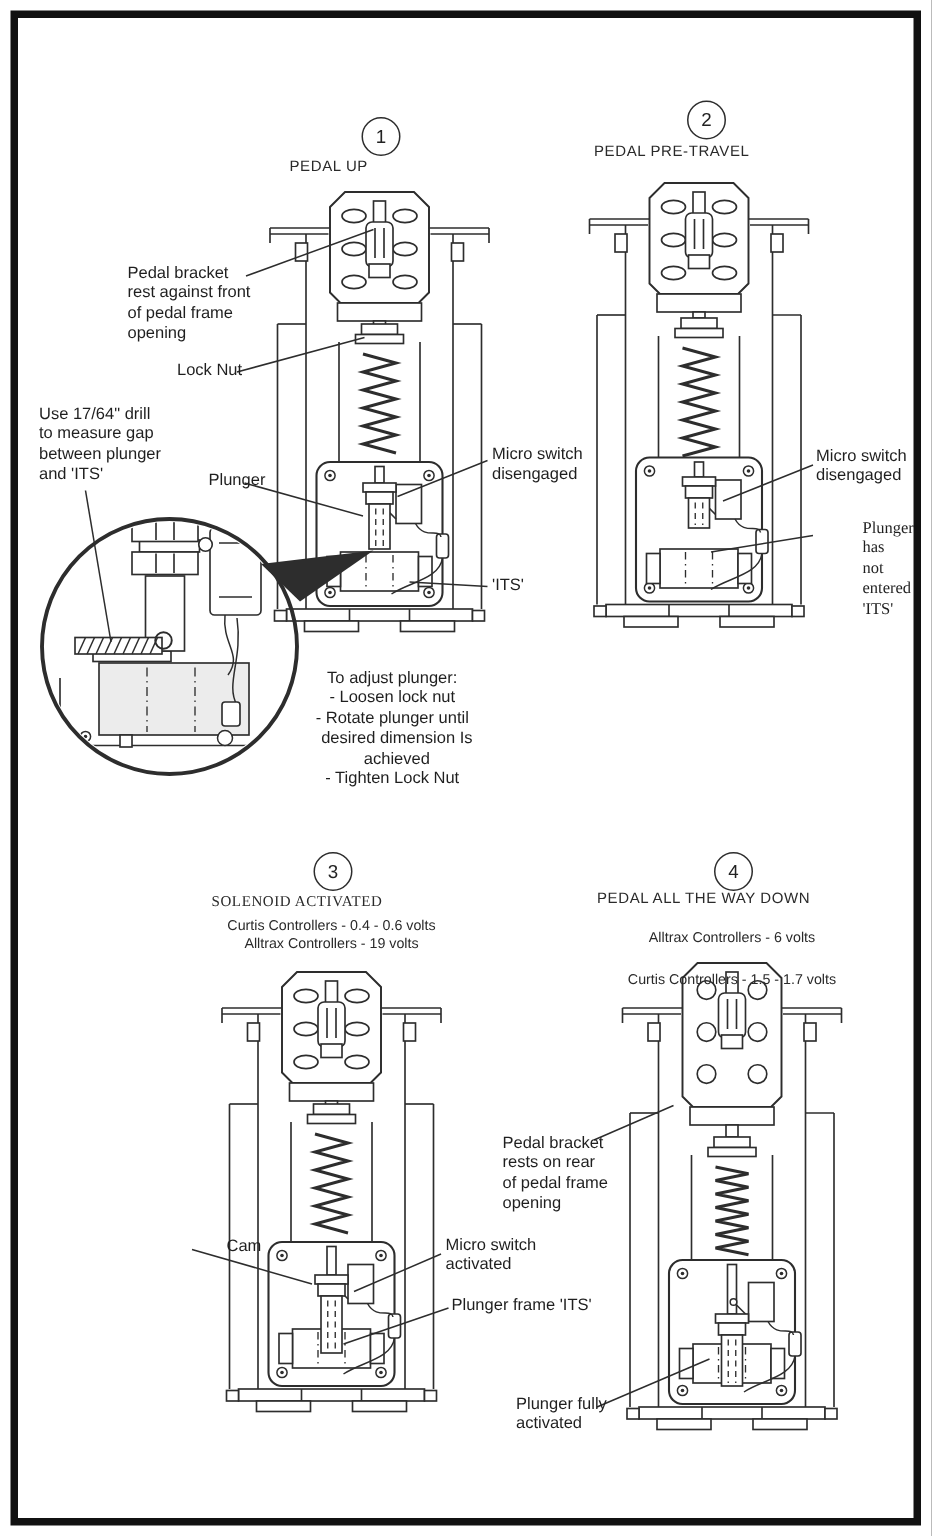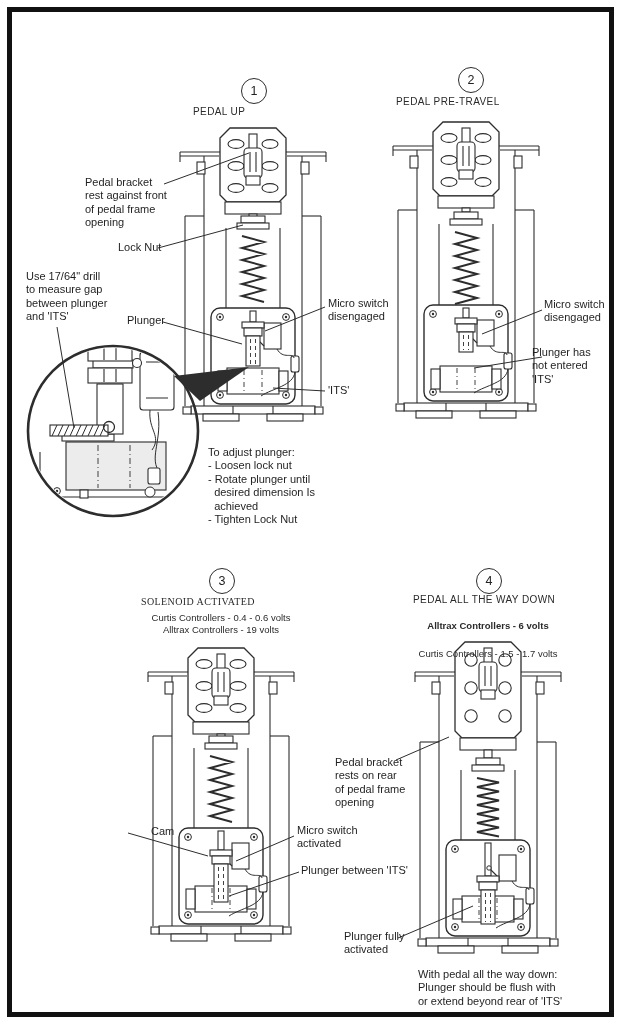--- a/index.html
+++ b/index.html
@@ -356,57 +356,54 @@
 
   <div class="pnum" style="left:458px;top:67px;">2</div>
   <div class="ptitle" style="left:396px;top:96px;width:148px;">PEDAL PRE-TRAVEL</div>
 
   <div class="pnum" style="left:209px;top:568px;">3</div>
   <div class="ptitle" style="left:141px;top:596px;width:160px;font-family:Liberation Serif, serif;">SOLENOID ACTIVATED</div>
   <div class="psub" style="left:131px;top:612px;width:180px;">Curtis Controllers - 0.4 - 0.6 volts</div>
   <div class="psub" style="left:131px;top:624px;width:180px;">Alltrax Controllers - 19 volts</div>
 
   <div class="pnum" style="left:476px;top:568px;">4</div>
-  <div class="ptitle" style="left:413px;top:594px;width:180px;">PEDAL ALL THE WAY DOWN</div>
+  <div class="ptitle" style="left:398px;top:594px;width:180px;">PEDAL ALL THE WAY DOWN</div>
   <div class="psub" style="left:398px;top:608px;width:180px;margin-top:40px;">Curtis Controllers - 1.5 - 1.7 volts</div>
-  <div class="psub" style="left:398px;top:620px;width:180px;font-weight:bold;">Alltrax Controllers - 6 volts</div>
+  <div class="psub" style="left:398px;top:620px;width:180px;">Alltrax Controllers - 6 volts</div>
 
   <div class="lbl" style="left:85px;top:176px;">Pedal bracket
 rest against front
 of pedal frame
 opening</div>
   <div class="lbl" style="left:118px;top:241px;">Lock Nut</div>
   <div class="lbl" style="left:26px;top:270px;">Use 17/64" drill
 to measure gap
 between plunger
 and 'ITS'</div>
-  <div class="lbl" style="left:127px;top:314px;">Plunger</div>
+  <div class="lbl" style="left:139px;top:314px;">Plunger</div>
   <div class="lbl" style="left:328px;top:297px;">Micro switch
 disengaged</div>
   <div class="lbl" style="left:328px;top:384px;">'ITS'</div>
-  <div class="lbl" style="left:208px;top:446px;">To adjust plunger:
+  <div class="lbl" style="left:208px;top:446px;text-align:center;">To adjust plunger:
 - Loosen lock nut
 - Rotate plunger until
   desired dimension Is
   achieved
 - Tighten Lock Nut</div>
 
   <div class="lbl" style="left:544px;top:298px;">Micro switch
 disengaged</div>
-  <div class="lbl" style="left:532px;top:346px;">Plunger has
+  <div class="lbl" style="left:575px;top:346px;font-family:Liberation Serif, serif;">Plunger has
 not entered
 'ITS'</div>
 
   <div class="lbl" style="left:108px;top:825px;margin-left:43px;">Cam</div>
   <div class="lbl" style="left:297px;top:824px;">Micro switch
 activated</div>
-  <div class="lbl" style="left:301px;top:864px;">Plunger between 'ITS'</div>
+  <div class="lbl" style="left:301px;top:864px;">Plunger frame 'ITS'</div>
 
   <div class="lbl" style="left:335px;top:756px;">Pedal bracket
 rests on rear
 of pedal frame
 opening</div>
   <div class="lbl" style="left:344px;top:930px;">Plunger fully
 activated</div>
-  <div class="lbl" style="left:418px;top:968px;">With pedal all the way down:
-Plunger should be flush with
-or extend beyond rear of 'ITS'</div>
 </div>
 
 </body></html>

